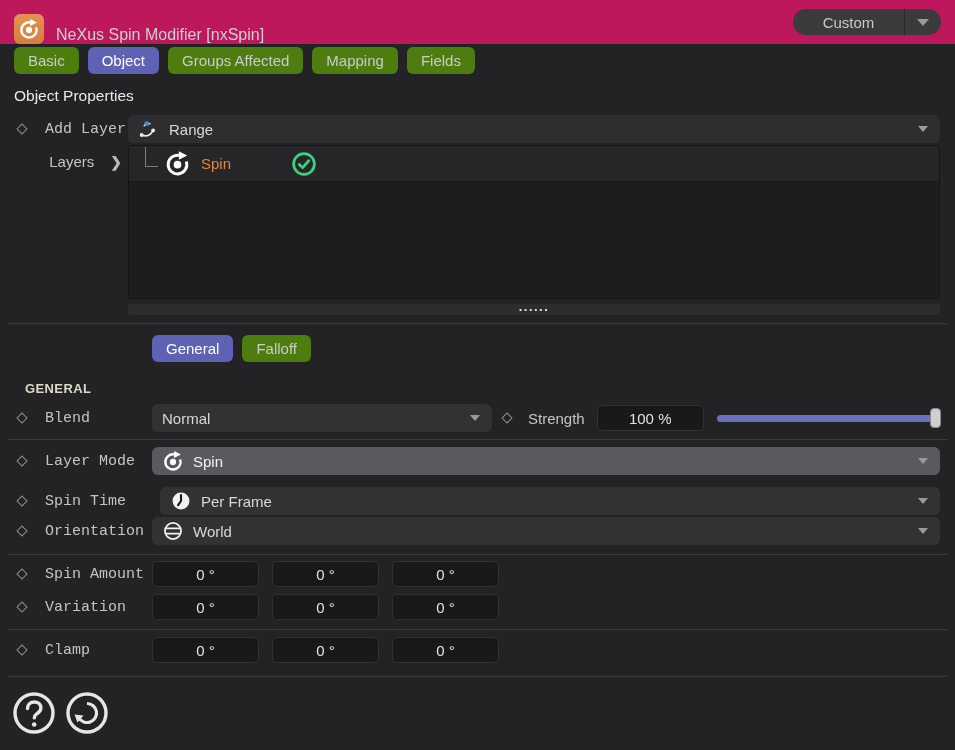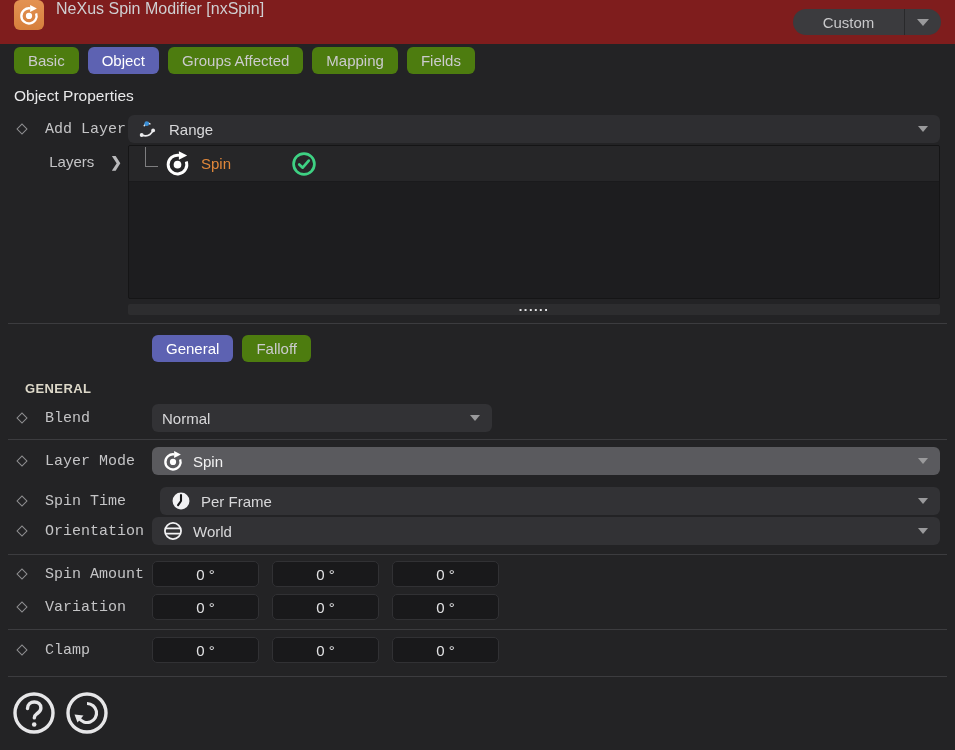--- a/index.html
+++ b/index.html
@@ -5,21 +5,21 @@
   * { box-sizing: border-box; }
   html,body { margin:0; padding:0; }
   body {
     width:955px; height:750px; overflow:hidden;
     background:#232325;
     font-family:"Liberation Sans", sans-serif;
     color:#c8c8ca; font-size:15px;
     -webkit-font-smoothing:antialiased;
   }
   
-  .titlebar { height:44px; display:flex; align-items:flex-start; padding:0 14px; background:#7f1d1d; position:relative; }
+  .titlebar { height:44px; display:flex; align-items:flex-end; padding:0 14px; background:#be185d; position:relative; }
   .app-icon { width:30px; height:30px; border-radius:6px; background:linear-gradient(#e39253,#d67f3c);
     display:flex; align-items:center; justify-content:center; flex-shrink:0; }
   .app-icon svg { width:22px; height:22px; color:#fff; }
   .win-title { margin-left:12px; color:#cfcfd1; font-size:16px; }
   .preset { position:absolute; right:14px; top:9px; width:148px; height:26px; background:#3b3b3e;
     border-radius:13px; display:flex; align-items:center; cursor:default; }
   .preset .pl { flex:1; text-align:center; color:#c9c9cb; font-size:15px; }
   .preset .pdiv { width:1px; height:100%; background:#29292b; }
   .preset .parr { width:36px; display:flex; align-items:center; justify-content:center; }
   .tri { width:0; height:0; border-left:6px solid transparent; border-right:6px solid transparent; border-top:7px solid #9a9a9c; }
@@ -171,20 +171,29 @@
 
 <div class="row mt8">
   <div class="label-col">
     <span class="diamond"></span>
     <span class="rlabel">Blend</span>
   </div>
   <div class="dropdown dd-blend">
     <span>Normal</span>
     <span class="dd-arrow tri sm"></span>
   </div>
+  <div class="strength-group">
+    <span class="diamond"></span>
+    <span class="rlabel" style="margin-right:12px;">Strength</span>
+    <input class="valbox" value="100 %" style="">
+    <div class="slider">
+      <div class="track"></div>
+      <div class="handle"></div>
+    </div>
+  </div>
 </div>
 
 <div class="sep mt7"></div>
 
 <div class="row mt7">
   <div class="label-col">
     <span class="diamond"></span>
     <span class="rlabel">Layer Mode</span>
   </div>
   <div class="dropdown light">

